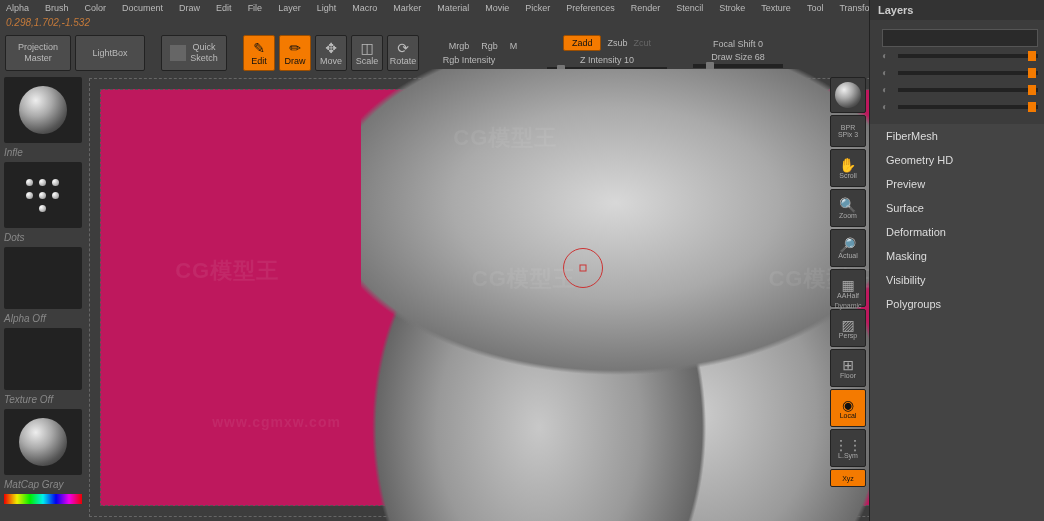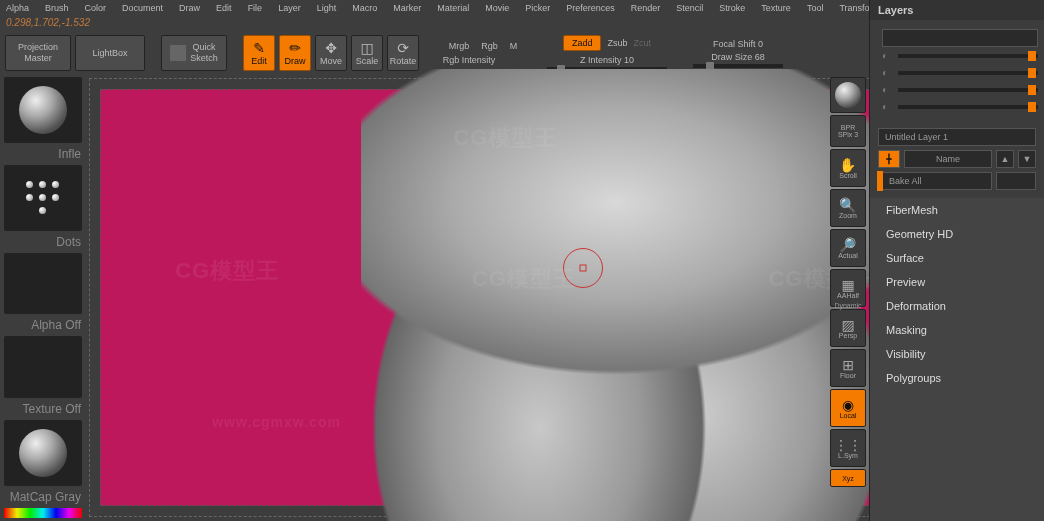--- a/index.html
+++ b/index.html
@@ -64,21 +64,21 @@
   .leftpanel { width:85px; background:#3d3d3d; display:flex; flex-direction:column; align-items:center; gap:3px; padding:3px;}
   .thumb-big {
     width:78px; height:66px; background:#222; border-radius:2px;
     position:relative; overflow:hidden;
     display:flex; align-items:center; justify-content:center;
   }
   .sphere {
     width:48px; height:48px; border-radius:50%;
     background: radial-gradient(circle at 35% 30%, #eee, #aaa 35%, #555 70%, #222);
   }
-  .thumb-lbl { font-size:12px; color:#888; padding:1px; text-align:right; width:100%;}
+  .thumb-lbl { font-size:10px; color:#888; padding:1px; text-align:left; width:100%;font-style:italic;}
   .dots { display:flex; flex-wrap:wrap; gap:6px; width:42px; justify-content:center;}
   .dots span { width:7px; height:7px; border-radius:50%; background: radial-gradient(circle at 30% 30%, #fff, #888);}
   .alpha-sw { width:78px; height:62px; background:#222; border-radius:2px;}
   .rainbow { width:78px; height:10px; background: linear-gradient(90deg,#e00,#ee0,#0e0,#0ee,#00e,#e0e,#e00);}
   
   .canvas-area { flex:1; background:#3d3d3d; position:relative; border:1px dashed #666; margin:4px;}
   .canvas-inner { position:absolute; inset:10px; background:#be185d; border:1px dashed #555;}
   .model {
     position:absolute; left:28%; top:-5%; width:55%; height:115%;
     background:
@@ -327,37 +327,23 @@
           <div class="th"></div>
         </div>
       </div>
     <div class="rp-slider-row">
         <span class="eye">◐</span>
         <div class="track">
           <div class="th"></div>
         </div>
       </div>
   </div>
-  <div class="rp-sub">
-    <div class="rp-smallbtn" style="width:100%;justify-content:flex-start;padding-left:6px">Untitled Layer 1</div>
-    <div class="rp-row">
-      <div class="rp-smallbtn plus">╋</div>
-      <div class="rp-smallbtn">Name</div>
-      <div class="rp-smallbtn" style="width:18px;flex:none">▲</div>
-      <div class="rp-smallbtn" style="width:18px;flex:none">▼</div>
-    </div>
-    <div class="rp-row" style="position:relative">
-      <span style="position:absolute;top:-1px;left:-1px;width:6px;height:20px;background:#f47a00"></span>
-      <div class="rp-smallbtn" style="justify-content:flex-start;padding-left:10px">Bake All</div>
-      <div class="rp-smallbtn" style="width:40px;flex:none;font-size:7px"></div>
-    </div>
-  </div>
   <div id="sections">
       <div class="rp-item">FiberMesh</div>
       <div class="rp-item">Geometry HD</div>
+      <div class="rp-item">Preview</div>
       <div class="rp-item">Surface</div>
-      <div class="rp-item">Preview</div>
       <div class="rp-item">Deformation</div>
       <div class="rp-item">Masking</div>
       <div class="rp-item">Visibility</div>
       <div class="rp-item">Polygroups</div>
     </div>
 </div>
 
 </body></html>

